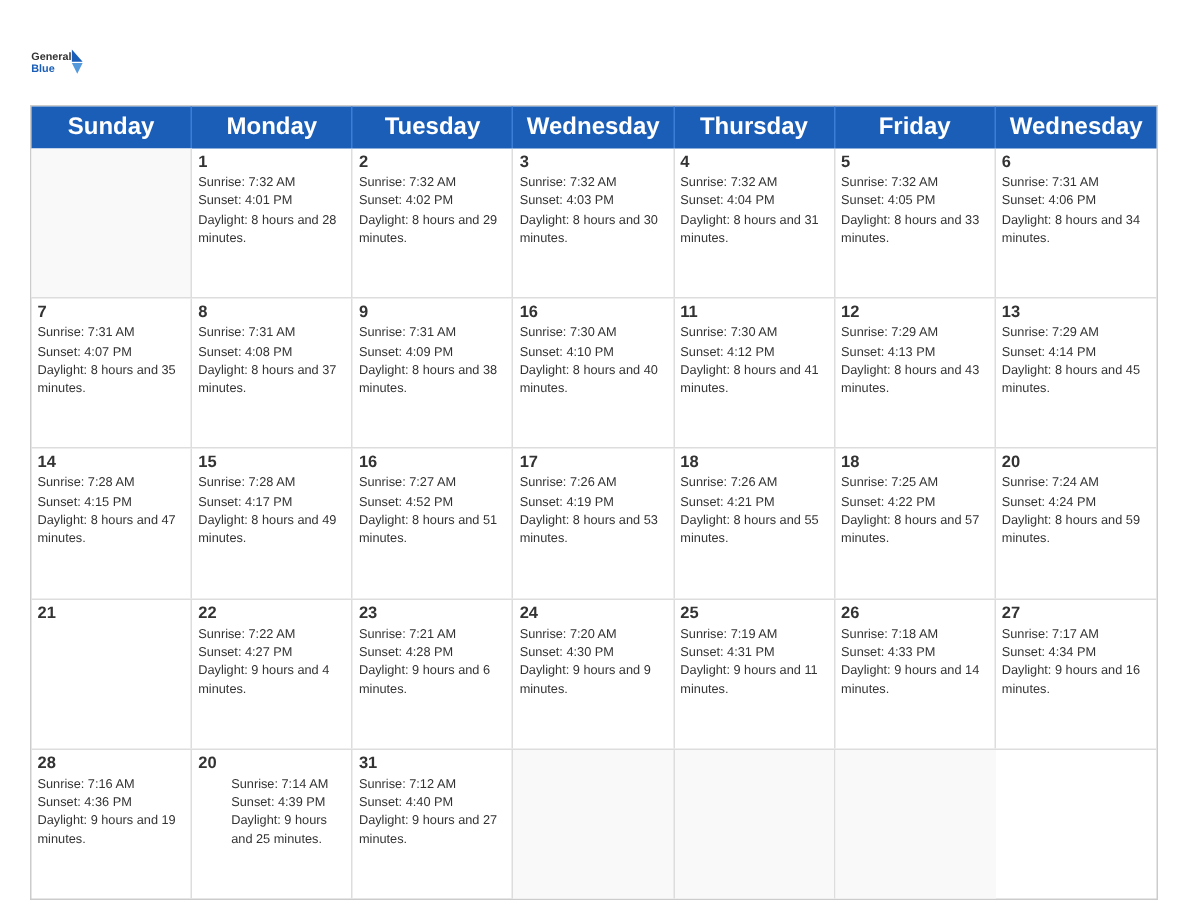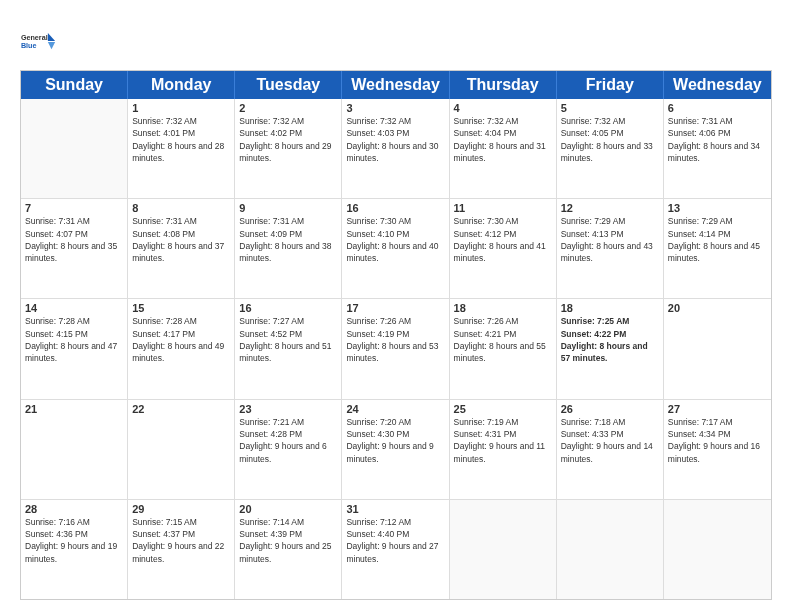--- a/index.html
+++ b/index.html
@@ -237,34 +237,40 @@
 Daylight: 8 hours and 53 minutes.</div>
           </div>
           <div class="cal-cell">
             <span class="day-num">18</span>
             <div class="sun-info" style="white-space: pre-line;">Sunrise: 7:26 AM
 Sunset: 4:21 PM
 Daylight: 8 hours and 55 minutes.</div>
           </div>
           <div class="cal-cell">
             <span class="day-num">18</span>
-            <div class="sun-info" style="white-space: pre-line; font-weight: bold;">Sunrise: 7:25 AM
+            <div class="sun-info" style="white-space: pre-line;">Sunrise: 7:25 AM
 Sunset: 4:22 PM
 Daylight: 8 hours and 57 minutes.</div>
           </div>
           <div class="cal-cell">
             <span class="day-num">20</span>
+            <div class="sun-info" style="white-space: pre-line;">Sunrise: 7:24 AM
+Sunset: 4:24 PM
+Daylight: 8 hours and 59 minutes.</div>
           </div>
         </div>
         <div class="cal-row">
           <div class="cal-cell">
             <span class="day-num">21</span>
           </div>
           <div class="cal-cell">
             <span class="day-num">22</span>
+            <div class="sun-info" style="white-space: pre-line;">Sunrise: 7:22 AM
+Sunset: 4:27 PM
+Daylight: 9 hours and 4 minutes.</div>
           </div>
           <div class="cal-cell">
             <span class="day-num">23</span>
             <div class="sun-info" style="white-space: pre-line;">Sunrise: 7:21 AM
 Sunset: 4:28 PM
 Daylight: 9 hours and 6 minutes.</div>
           </div>
           <div class="cal-cell">
             <span class="day-num">24</span>
             <div class="sun-info" style="white-space: pre-line;">Sunrise: 7:20 AM
@@ -291,28 +297,22 @@
           </div>
         </div>
         <div class="cal-row">
           <div class="cal-cell">
             <span class="day-num">28</span>
             <div class="sun-info" style="white-space: pre-line;">Sunrise: 7:16 AM
 Sunset: 4:36 PM
 Daylight: 9 hours and 19 minutes.</div>
           </div>
           <div class="cal-cell">
-            <span class="day-num">29</span>
-            <div class="sun-info" style="white-space: pre-line;">Sunrise: 7:15 AM
-Sunset: 4:37 PM
-Daylight: 9 hours and 22 minutes.</div>
-          </div>
-          <div class="cal-cell">
             <span class="day-num">20</span>
-            <div class="sun-info" style="white-space: pre-line;">Sunrise: 7:14 AM
+            <div class="sun-info" style="white-space: pre-line; margin-left: 22px;">Sunrise: 7:14 AM
 Sunset: 4:39 PM
 Daylight: 9 hours and 25 minutes.</div>
           </div>
           <div class="cal-cell">
             <span class="day-num">31</span>
             <div class="sun-info" style="white-space: pre-line;">Sunrise: 7:12 AM
 Sunset: 4:40 PM
 Daylight: 9 hours and 27 minutes.</div>
           </div>
           <div class="cal-cell empty"></div>

